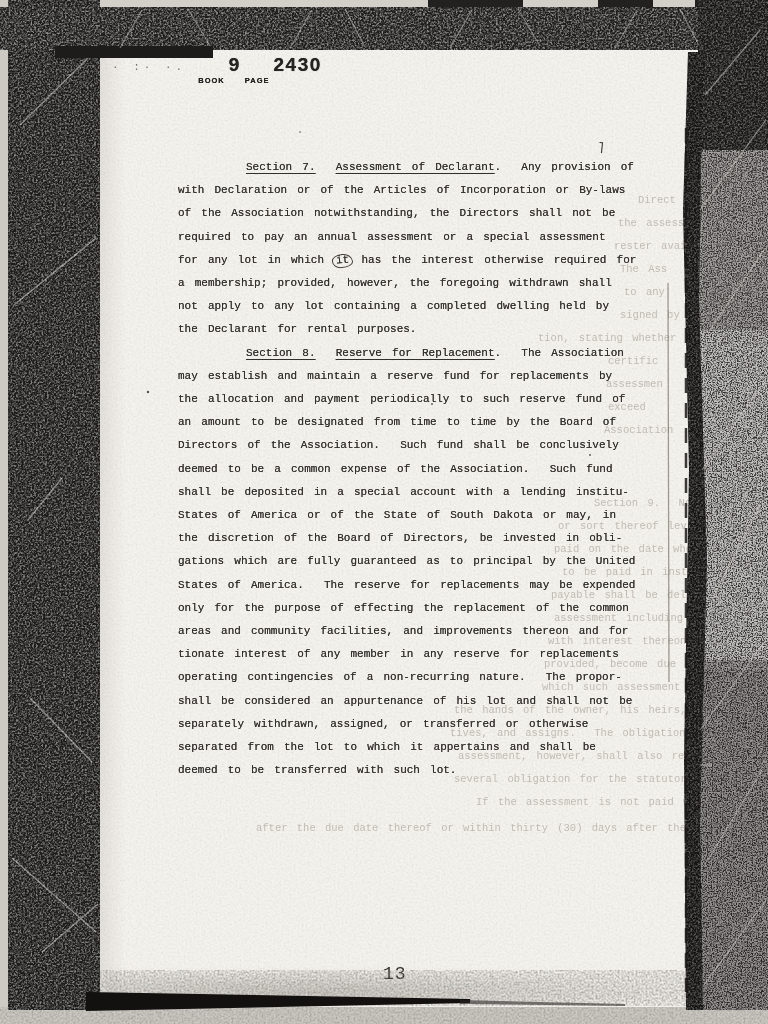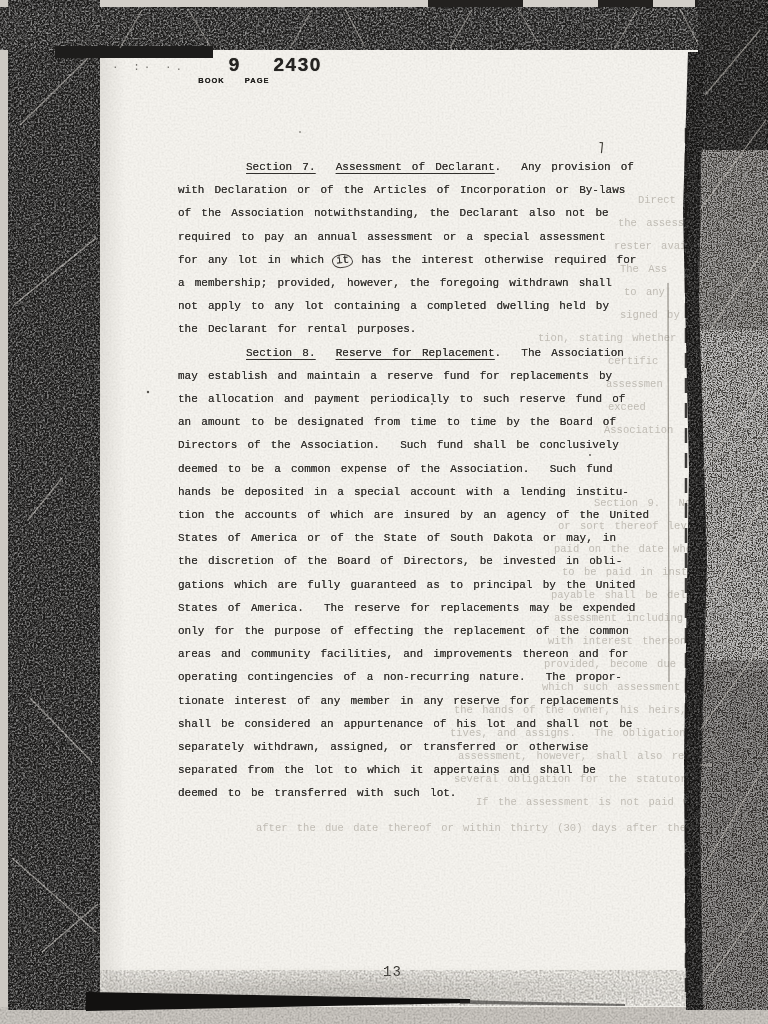--- a/index.html
+++ b/index.html
@@ -46,21 +46,21 @@
   .stamp .smudge{font-size:11px;letter-spacing:4px;color:rgba(62,60,56,.7);margin:7px 12px 0 0;}
   .stamp .lbl{
     font-family:"Liberation Sans",sans-serif;font-weight:bold;font-size:7.5px;
     letter-spacing:1px;margin-top:22px;text-shadow:0 0 .6px #2a2927;
   }
   .stamp .num{
     font-family:"Liberation Sans",sans-serif;font-weight:bold;font-size:19px;
     letter-spacing:1.5px;margin:0 4px;text-shadow:0 0 .7px #2a2927;
   }
   .stray{position:absolute;left:596px;top:141px;z-index:3;font-size:15px;color:#38362f;transform:rotate(6deg);}
-  .pagenum{position:absolute;left:383px;top:964px;z-index:3;font-size:14px;letter-spacing:1px;color:#33312d;}
+  .pagenum{position:absolute;left:383px;top:964px;z-index:3;font-size:18px;letter-spacing:1px;color:#33312d;}
   .artifacts{position:absolute;left:0;top:0;z-index:10;pointer-events:none;}
 </style>
 </head>
 <body>
 
 <div class="page">
 
   <div class="ghost-layer">
       <span class="gline" style="left: 632px; top: 194px;">Direct</span>
       <span class="gline" style="left: 612px; top: 217px;">the assess</span>
@@ -99,42 +99,41 @@
     <span class="num">9</span>
     <span class="lbl">PAGE</span>
     <span class="num">2430</span>
   </div>
 
   <span class="stray">˥</span>
 
   <div class="body-text">
       <div class="line ind"><span class="u">Section 7.</span><span>  </span><span class="u">Assessment of Declarant</span><span>.  Any provision of</span></div>
       <div class="line"><span>with Declaration or of the Articles of Incorporation or By-laws</span></div>
-      <div class="line"><span>of the Association notwithstanding, the Declarant also not be</span></div>
+      <div class="line"><span>of the Association notwithstanding, the Directors shall not be</span></div>
       <div class="line"><span>required to pay an annual assessment or a special assessment</span></div>
       <div class="line"><span>for any lot in which </span><span class="circ">it</span><span> has the interest otherwise required for</span></div>
       <div class="line"><span>a membership; provided, however, the foregoing withdrawn shall</span></div>
       <div class="line"><span>not apply to any lot containing a completed dwelling held by</span></div>
       <div class="line"><span>the Declarant for rental purposes.</span></div>
       <div class="line ind"><span class="u">Section 8.</span><span>  </span><span class="u">Reserve for Replacement</span><span>.  The Association</span></div>
       <div class="line"><span>may establish and maintain a reserve fund for replacements by</span></div>
       <div class="line"><span>the allocation and payment periodically to such reserve fund of</span></div>
       <div class="line"><span>an amount to be designated from time to time by the Board of</span></div>
       <div class="line"><span>Directors of the Association.  Such fund shall be conclusively</span></div>
       <div class="line"><span>deemed to be a common expense of the Association.  Such fund</span></div>
-      <div class="line"><span>hands be deposited in a special account with a lending institu-</span></div>
-      <div class="line"><span>tion the accounts of which are insured by an agency of the United</span></div>
+      <div class="line"><span>shall be deposited in a special account with a lending institu-</span></div>
       <div class="line"><span>States of America or of the State of South Dakota or may, in</span></div>
       <div class="line"><span>the discretion of the Board of Directors, be invested in obli-</span></div>
       <div class="line"><span>gations which are fully guaranteed as to principal by the United</span></div>
       <div class="line"><span>States of America.  The reserve for replacements may be expended</span></div>
       <div class="line"><span>only for the purpose of effecting the replacement of the common</span></div>
       <div class="line"><span>areas and community facilities, and improvements thereon and for</span></div>
+      <div class="line"><span>tionate interest of any member in any reserve for replacements</span></div>
       <div class="line"><span>operating contingencies of a non-recurring nature.  The propor-</span></div>
-      <div class="line"><span>tionate interest of any member in any reserve for replacements</span></div>
       <div class="line"><span>shall be considered an appurtenance of his lot and shall not be</span></div>
       <div class="line"><span>separately withdrawn, assigned, or transferred or otherwise</span></div>
       <div class="line"><span>separated from the lot to which it appertains and shall be</span></div>
       <div class="line"><span>deemed to be transferred with such lot.</span></div>
     </div>
 
   <div class="pagenum">13</div>
 
   <svg class="artifacts" width="768" height="1024" viewBox="0 0 768 1024">
     <defs>

